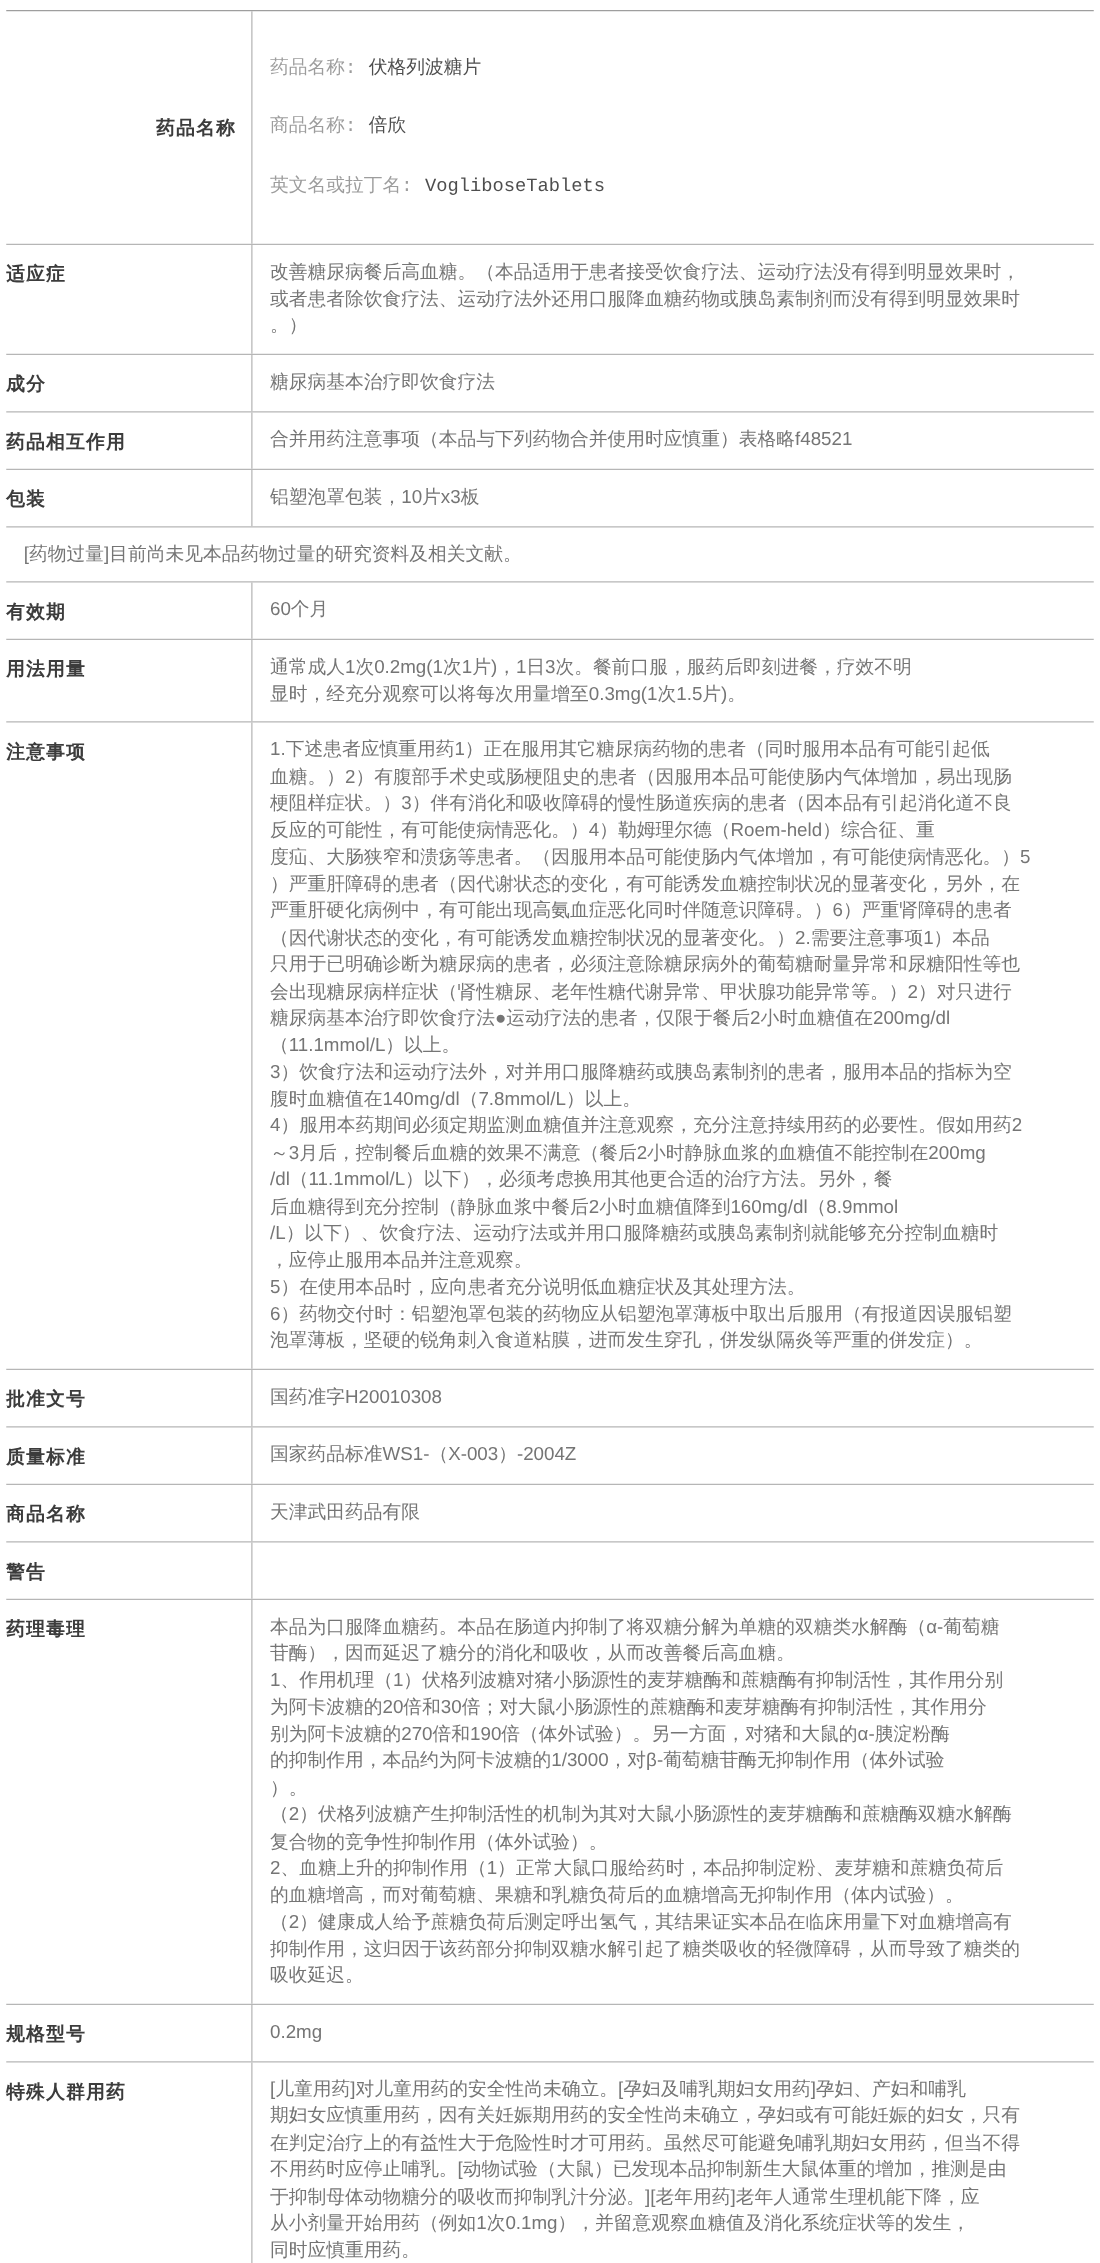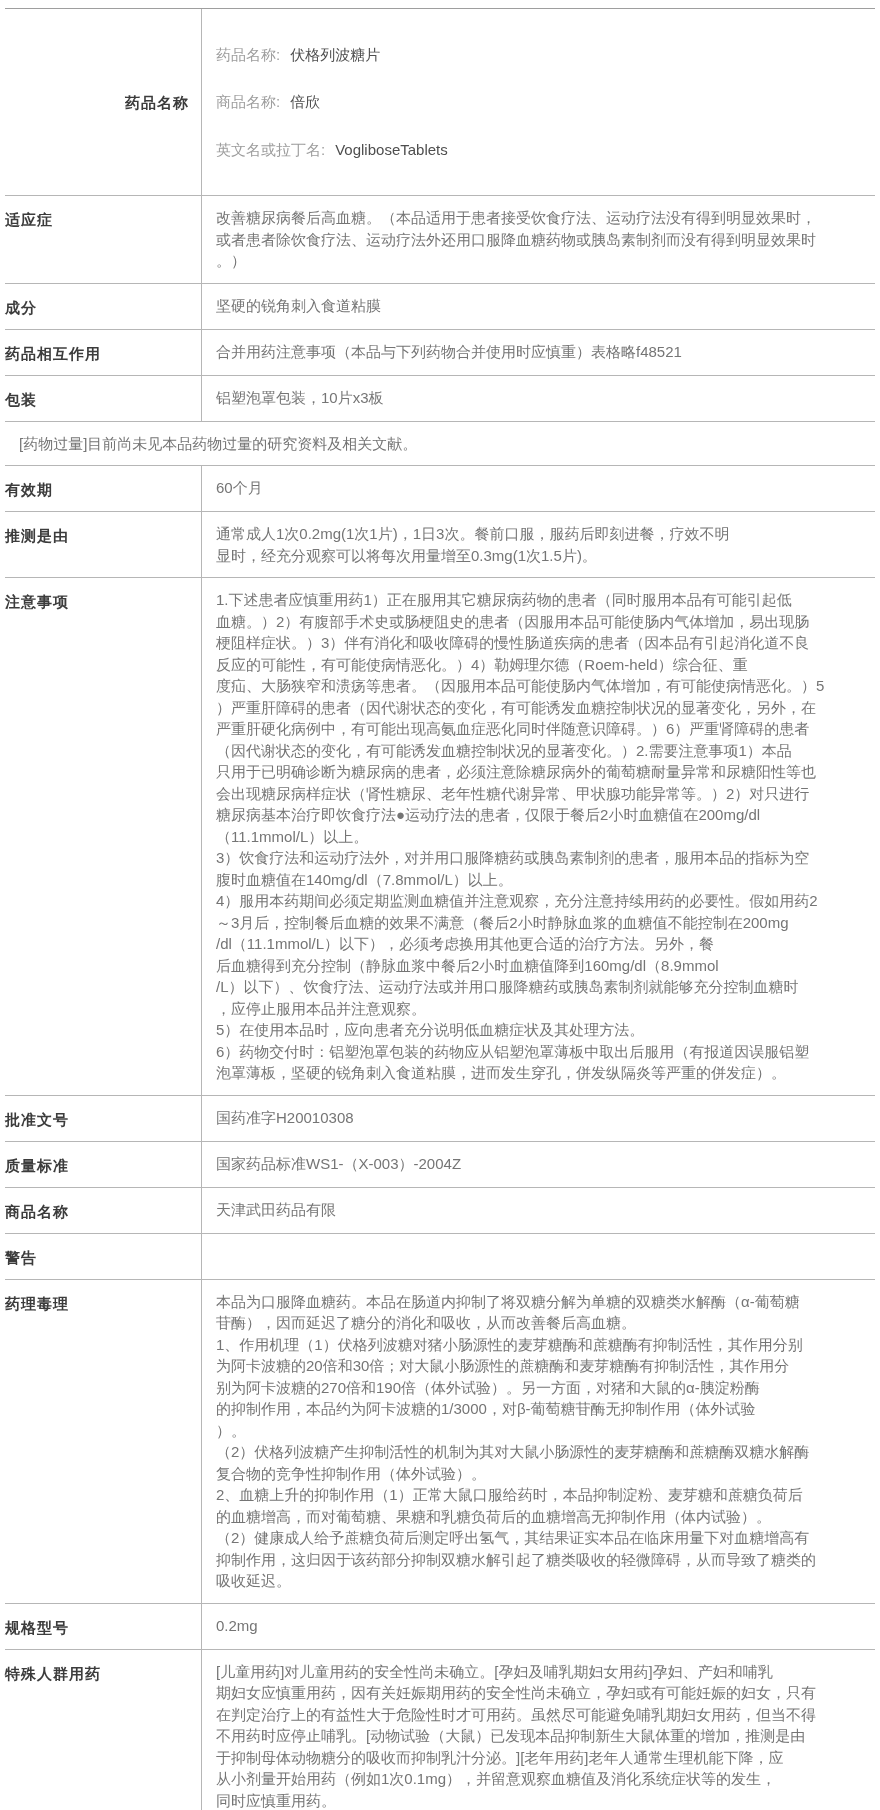--- a/index.html
+++ b/index.html
@@ -49,20 +49,21 @@
   .row-center-label .label-cell {
     display: flex;
     align-items: center;
     justify-content: flex-end;
     padding-top: 0;
     padding-bottom: 0;
   }
   .kv-list .kv {
     line-height: 26px;
     white-space: normal;
+    font-family: Liberation Mono, monospace;
   }
   .kv .k {
     color: var(--muted_key, #9d9d9d);
     margin-right: 10px;
   }
   .kv .v {
     color: var(--value_text, #4e4e4e);
   }
   .content-cell:empty { min-height: 21px; }
 </style>
@@ -83,21 +84,21 @@
 
     <div class="row">
       <div class="label-cell">适应症</div>
       <div class="content-cell">改善糖尿病餐后高血糖。（本品适用于患者接受饮食疗法、运动疗法没有得到明显效果时，
 或者患者除饮食疗法、运动疗法外还用口服降血糖药物或胰岛素制剂而没有得到明显效果时
 。）</div>
     </div>
 
     <div class="row">
       <div class="label-cell">成分</div>
-      <div class="content-cell">坚硬的锐角刺入食道粘膜</div>
+      <div class="content-cell">糖尿病基本治疗即饮食疗法</div>
     </div>
 
     <div class="row">
       <div class="label-cell">药品相互作用</div>
       <div class="content-cell">合并用药注意事项（本品与下列药物合并使用时应慎重）表格略f48521</div>
     </div>
 
     <div class="row">
       <div class="label-cell">包装</div>
       <div class="content-cell">铝塑泡罩包装，10片x3板</div>
@@ -106,21 +107,21 @@
     <div class="row">
       <div class="content-cell">[药物过量]目前尚未见本品药物过量的研究资料及相关文献。</div>
     </div>
 
     <div class="row">
       <div class="label-cell">有效期</div>
       <div class="content-cell">60个月</div>
     </div>
 
     <div class="row">
-      <div class="label-cell">推测是由</div>
+      <div class="label-cell">用法用量</div>
       <div class="content-cell">通常成人1次0.2mg(1次1片)，1日3次。餐前口服，服药后即刻进餐，疗效不明
 显时，经充分观察可以将每次用量增至0.3mg(1次1.5片)。</div>
     </div>
 
     <div class="row">
       <div class="label-cell">注意事项</div>
       <div class="content-cell">1.下述患者应慎重用药1）正在服用其它糖尿病药物的患者（同时服用本品有可能引起低
 血糖。）2）有腹部手术史或肠梗阻史的患者（因服用本品可能使肠内气体增加，易出现肠
 梗阻样症状。）3）伴有消化和吸收障碍的慢性肠道疾病的患者（因本品有引起消化道不良
 反应的可能性，有可能使病情恶化。）4）勒姆理尔德（Roem-held）综合征、重

